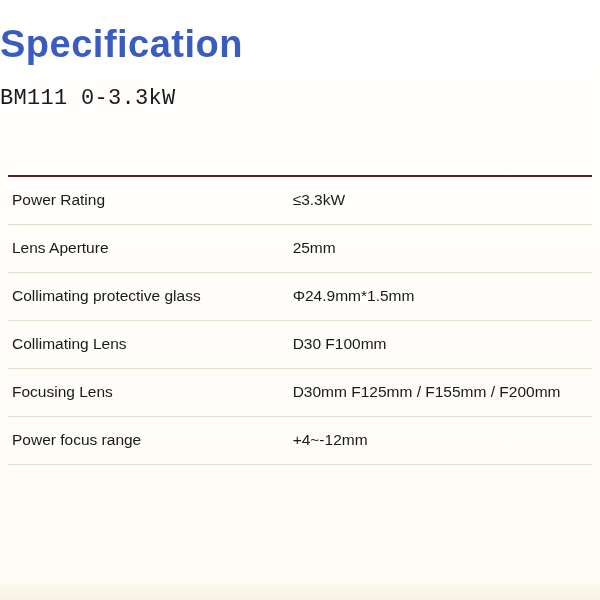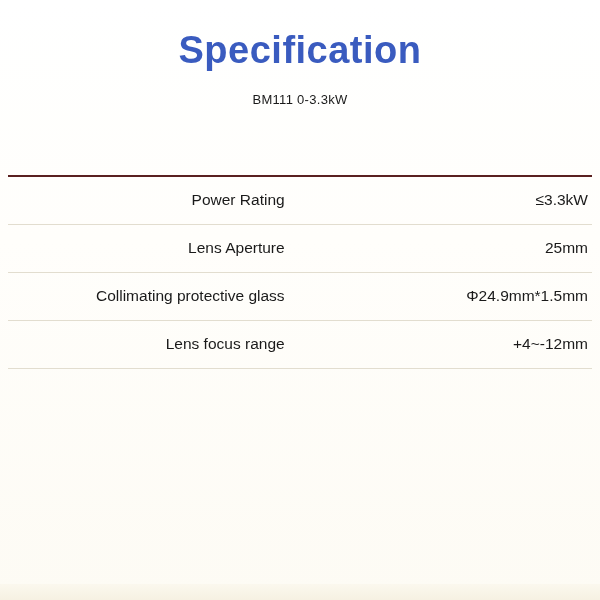--- a/index.html
+++ b/index.html
@@ -14,36 +14,36 @@
     overflow: hidden;
   }
   .page {
     position: relative;
     width: 600px;
     height: 600px;
     background: linear-gradient(to bottom, #ffffff 0%, #fffefb 40%, #fdfbf4 100%);
     box-sizing: border-box;
   }
   .header {
-    text-align: center;
-    padding-top: 30px;
+    padding-top: 24px;
   }
   .title {
     font-size: 38px;
     font-weight: bold;
     color: #3a5bbf;
     letter-spacing: 0.5px;
     line-height: 1.1;
     margin: 0;
   }
   .subtitle {
-    font-size: 13px;
+    font-size: 22px;
     color: #1a1a1a;
     margin-top: 20px;
     letter-spacing: 0.3px;
+    font-family: Liberation Mono, monospace;
   }
   .table-wrap {
     position: absolute;
     top: 175px;
     left: 8px;
     right: 8px;
   }
   table.spec {
     width: 100%;
     border-collapse: collapse;
@@ -52,21 +52,21 @@
   table.spec tr {
     height: 48px;
   }
   table.spec tr.first-row td {
     border-top: 2px solid #5a2020;
   }
   table.spec td {
     border-bottom: 1px solid #e2ddcf;
     font-size: 15.5px;
     color: #1a1a1a;
-    text-align: right;
+    text-align: left;
     vertical-align: middle;
     padding: 0 4px;
     background: transparent;
   }
   table.spec td.param {
     width: 48%;
   }
   table.spec td.value {
     width: 52%;
   }
@@ -98,21 +98,29 @@
         </tr>
         <tr>
           <td class="param">Lens Aperture</td>
           <td class="value">25mm</td>
         </tr>
         <tr>
           <td class="param">Collimating protective glass</td>
           <td class="value">Φ24.9mm*1.5mm</td>
         </tr>
         <tr>
-          <td class="param">Lens focus range</td>
+          <td class="param">Collimating Lens</td>
+          <td class="value">D30 F100mm</td>
+        </tr>
+        <tr>
+          <td class="param">Focusing Lens</td>
+          <td class="value">D30mm F125mm / F155mm / F200mm</td>
+        </tr>
+        <tr>
+          <td class="param">Power focus range</td>
           <td class="value">+4~-12mm</td>
         </tr>
       </tbody>
     </table>
   </div>
 
   <div class="bottom-strip"></div>
 </div>
 
 </body></html>

